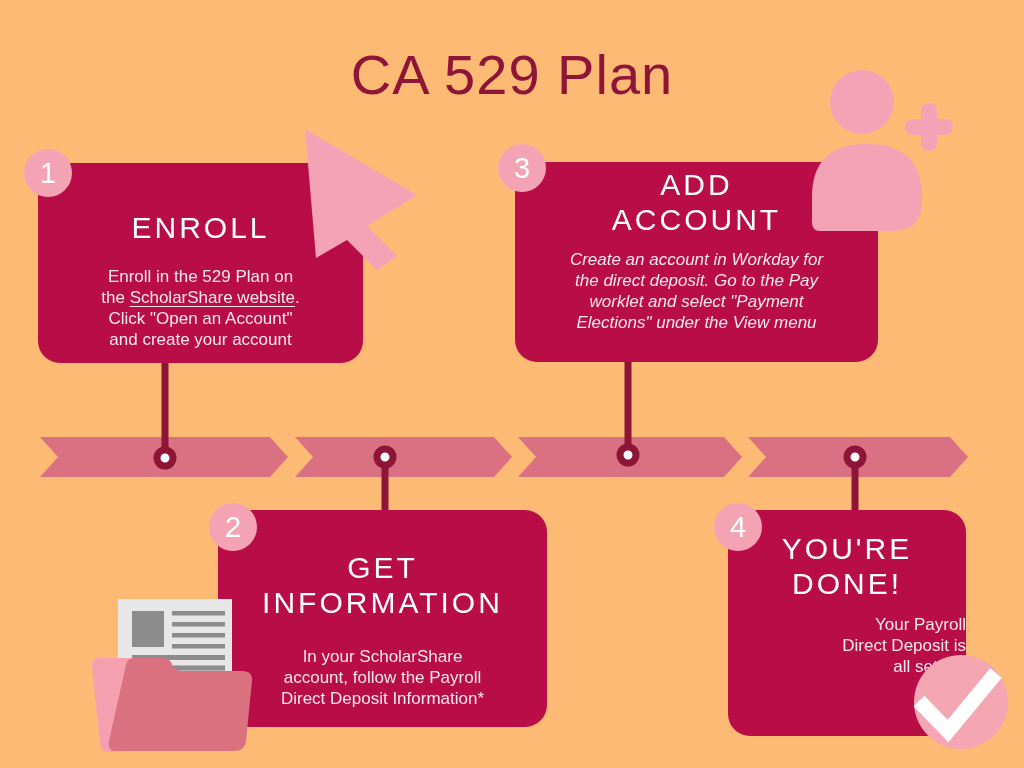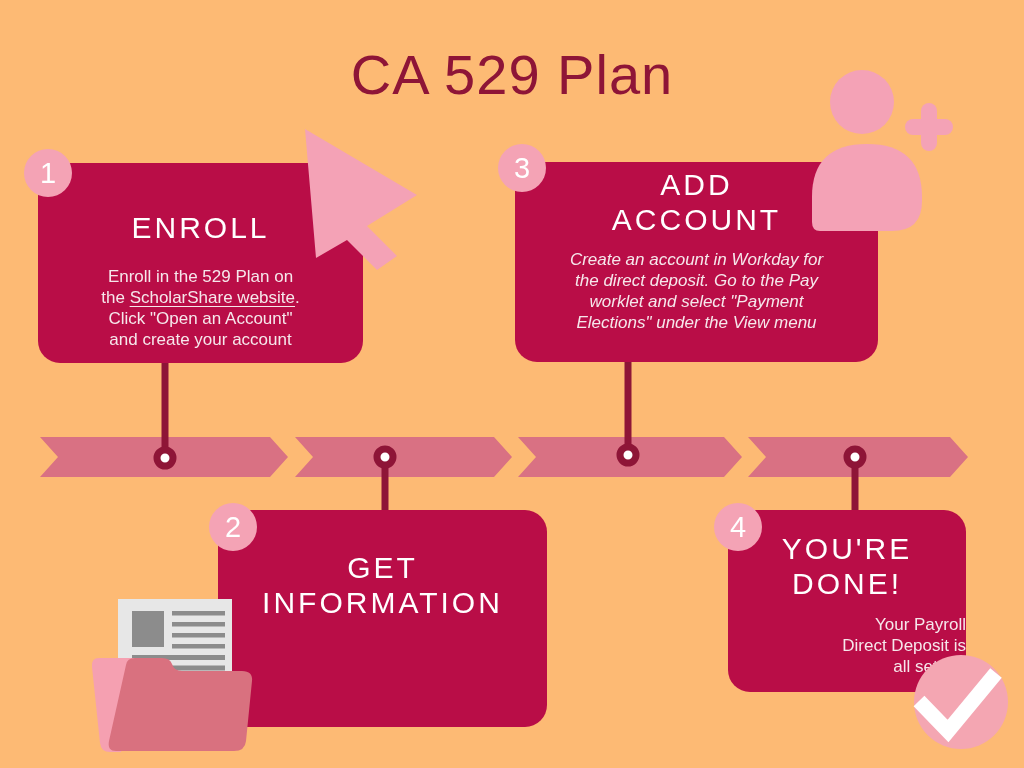--- a/index.html
+++ b/index.html
@@ -32,21 +32,21 @@
     background:#f4a3b5;color:#ffffff;font-size:29px;font-weight:400;
     display:flex;align-items:center;justify-content:center;z-index:5;
   }
   
   #box-1{left:38px;top:163px;width:325px;height:200px;padding-top:48px;}
   #box-1 .step-body{margin-top:20px;}
   #box-3{left:515px;top:162px;width:363px;height:200px;padding-top:6px;}
   #box-3 .step-body{margin-top:12px;font-style:italic;}
   #box-2{left:218px;top:510px;width:329px;height:217px;padding-top:41px;}
   #box-2 .step-body{margin-top:26px;}
-  #box-4{left:728px;top:510px;width:238px;height:182px;padding-top:22px;}
+  #box-4{left:728px;top:510px;width:238px;height:226px;padding-top:22px;}
   #box-4 .step-body{margin-top:13px;text-align:right;}
   #badge-1{left:24px;top:149px;}
   #badge-3{left:498px;top:144px;}
   #badge-2{left:209px;top:503px;}
   #badge-4{left:714px;top:503px;}
 </style>
 </head>
 <body>
 
 <div class="canvas">
@@ -87,20 +87,23 @@
     <p class="step-body">Create an account in Workday for
 the direct deposit. Go to the Pay
 worklet and select "Payment
 Elections" under the View menu</p>
   </div>
   <div class="badge" id="badge-3">3</div>
 
   <div class="step-box" id="box-2">
     <p class="step-heading">GET
 INFORMATION</p>
+    <p class="step-body">In your ScholarShare
+account, follow the Payroll
+Direct Deposit Information*</p>
   </div>
   <div class="badge" id="badge-2">2</div>
 
   <div class="step-box" id="box-4">
     <p class="step-heading">YOU'RE
 DONE!</p>
     <p class="step-body">Your Payroll
 Direct Deposit is
 all set up!</p>
   </div>

